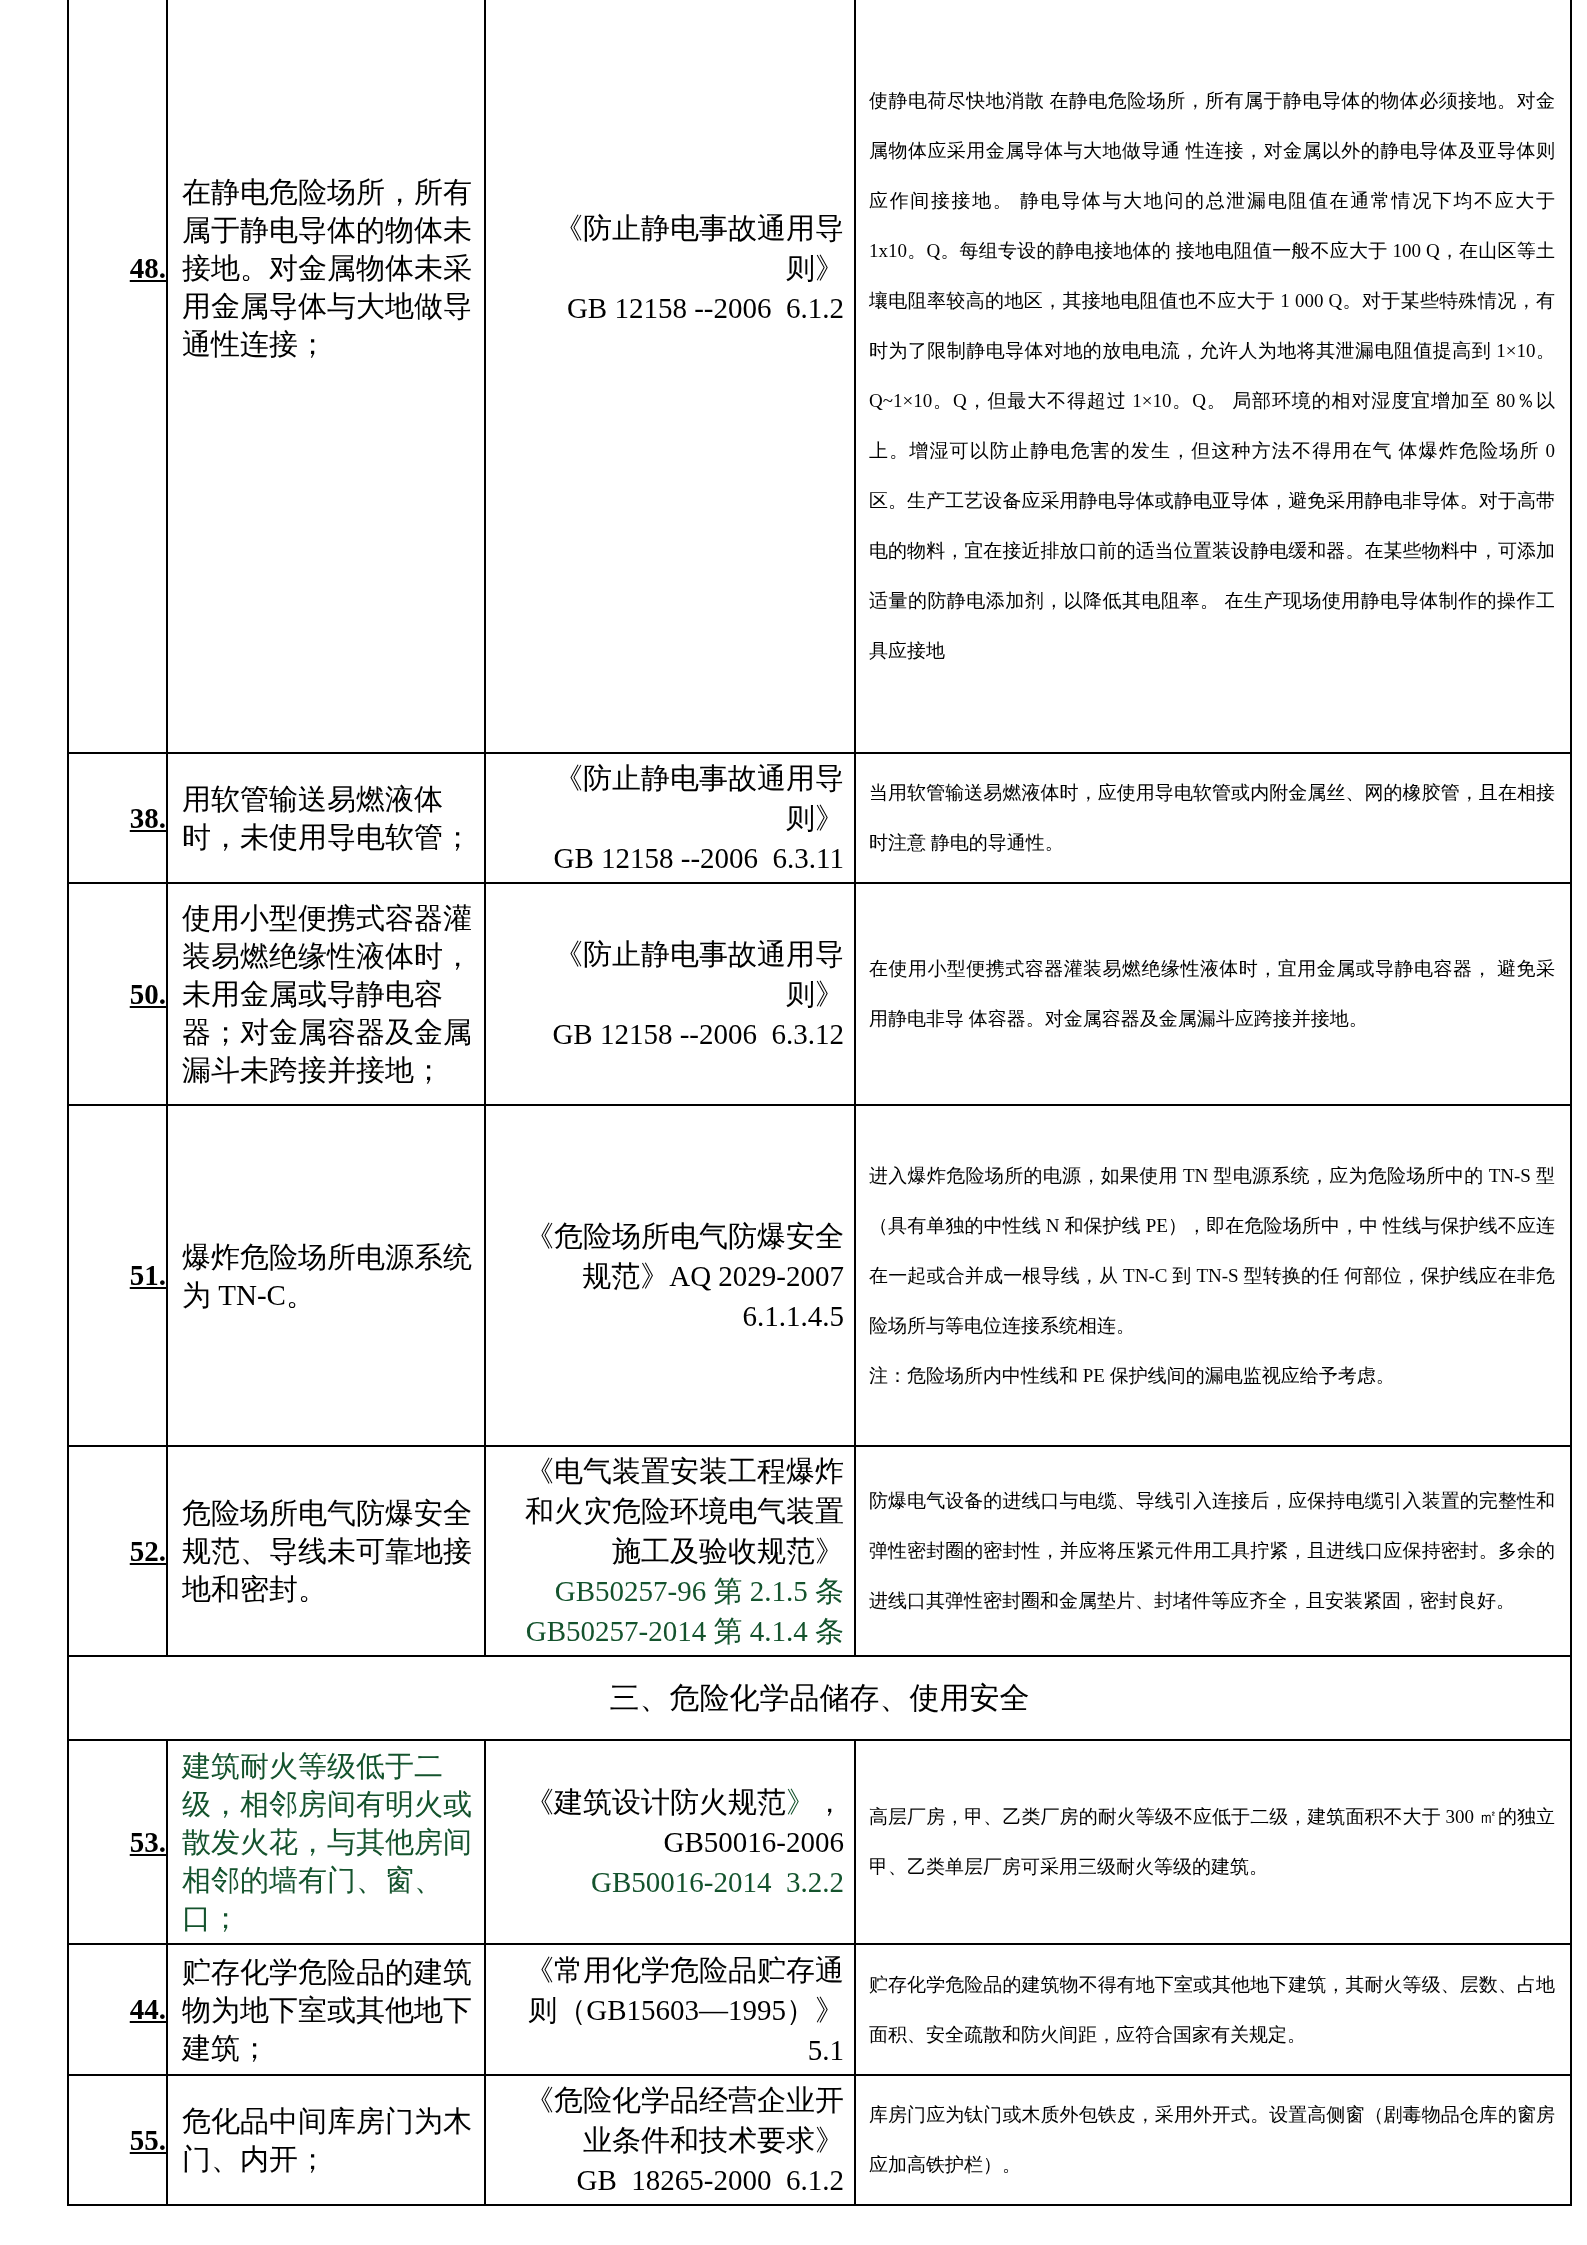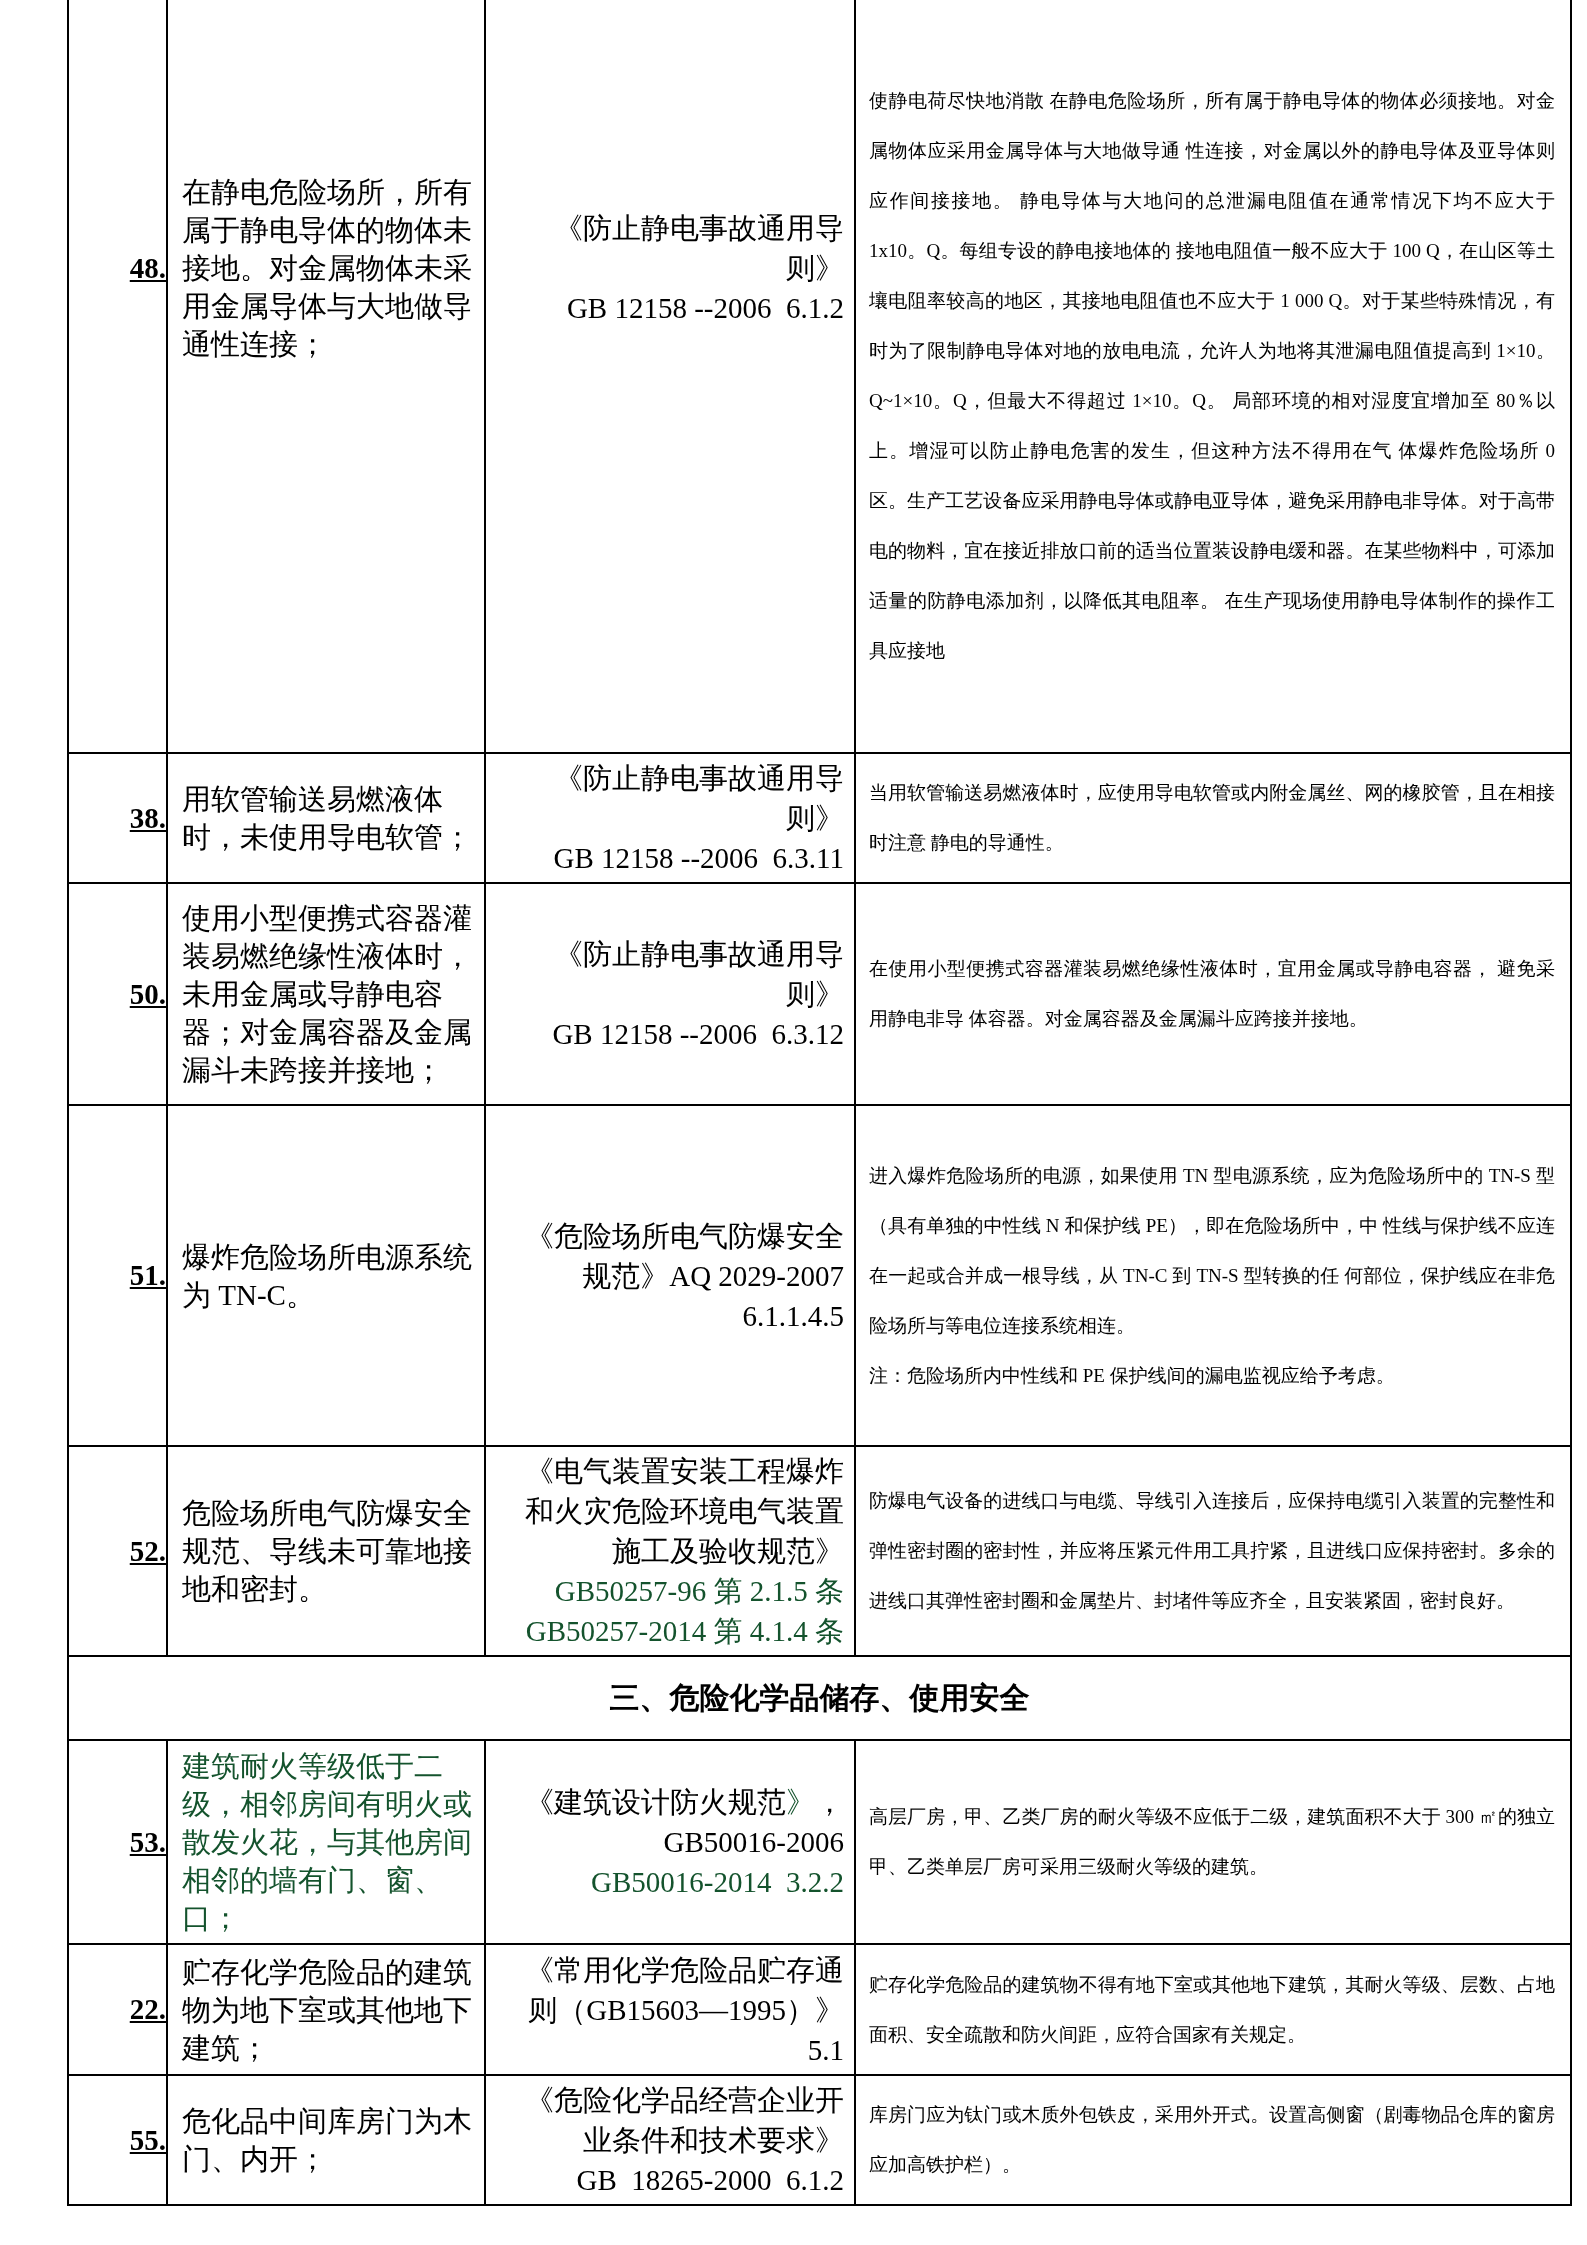--- a/index.html
+++ b/index.html
@@ -46,21 +46,21 @@
   }
   td.basis-cell .inner{
     font-size:29px;line-height:40px;padding:4px 10px 4px 12px;text-align:right;
   }
   td.detail-cell .inner{
     font-size:19px;line-height:50px;padding:4px 15px 4px 13px;
     text-align:justify;
   }
   .red{color:#14532d;}
   tr.section td{
-    text-align:center;font-weight:bold;font-size:30px;
+    text-align:center;font-weight:normal;font-size:30px;
   }
 </style>
 </head>
 <body>
 
 <div class="page">
   <table class="reg">
     <colgroup>
       <col class="c-num">
       <col class="c-problem">
@@ -150,21 +150,21 @@
           </td>
           <td class="basis-cell">
             <div class="inner"><span>《建筑设计防火规范</span><span class="red">》</span><span>，</span><br><span>GB50016-2006</span><br><span class="red">GB50016-2014&nbsp; 3.2.2</span></div>
           </td>
           <td class="detail-cell">
             <div class="inner">高层厂房，甲、乙类厂房的耐火等级不应低于二级，建筑面积不大于 300 ㎡的独立甲、乙类单层厂房可采用三级耐火等级的建筑。</div>
           </td>
         </tr>
         <tr class="r7">
           <td class="num-cell">
-            <div class="inner">22.</div>
+            <div class="inner">44.</div>
           </td>
           <td class="problem-cell">
             <div class="inner">贮存化学危险品的建筑物为地下室或其他地下建筑；</div>
           </td>
           <td class="basis-cell">
             <div class="inner"><span>《常用化学危险品贮存通则（GB15603—1995）》</span><br><span>5.1</span></div>
           </td>
           <td class="detail-cell">
             <div class="inner">贮存化学危险品的建筑物不得有地下室或其他地下建筑，其耐火等级、层数、占地面积、安全疏散和防火间距，应符合国家有关规定。</div>
           </td>

